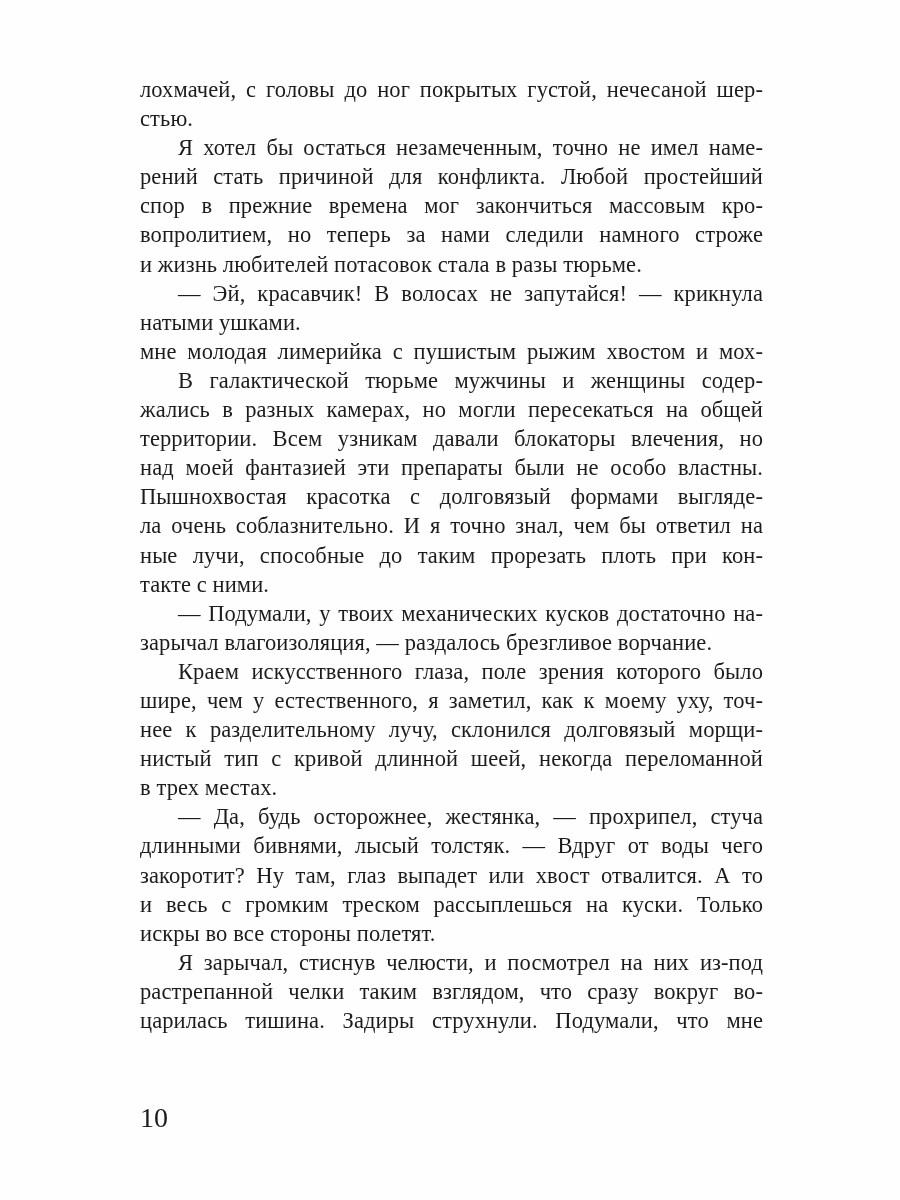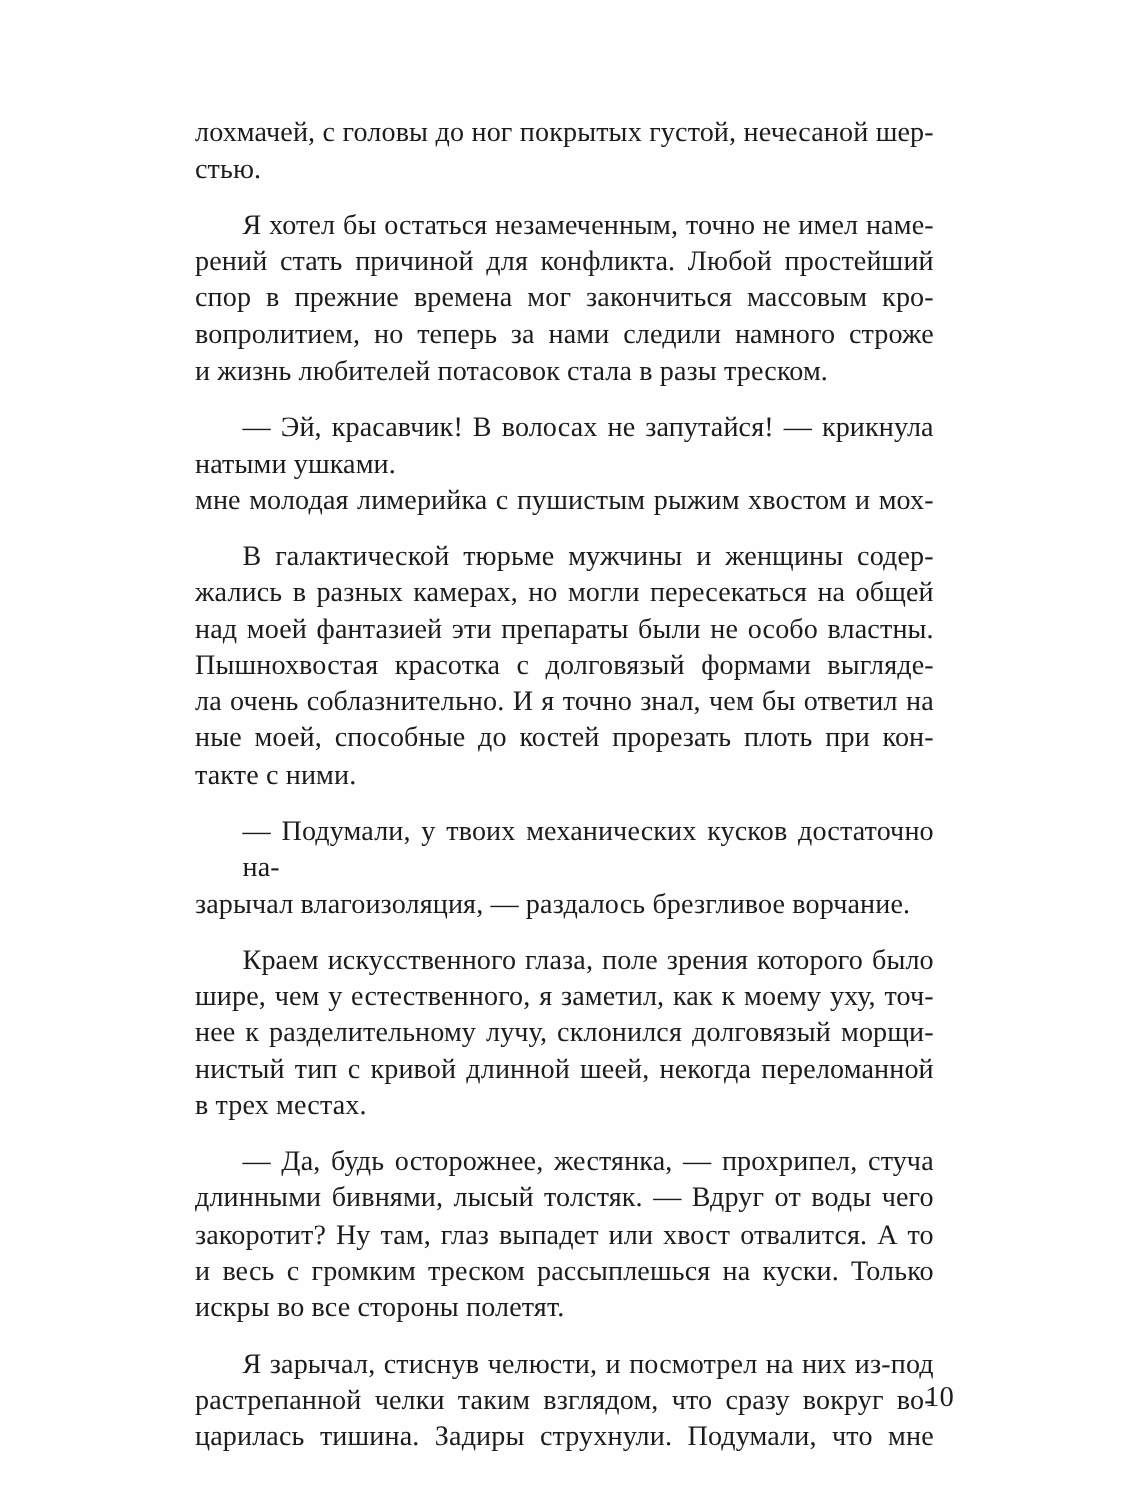--- a/index.html
+++ b/index.html
@@ -16,21 +16,21 @@
     font-family: "Liberation Serif", "DejaVu Serif", serif;
     color: #1c1c1c;
   }
   .text-block {
     position: absolute;
     left: 140px;
     top: 75px;
     width: 623px;
   }
   .para {
-    margin: 16px;
+    margin: 0;
     padding: 0;
   }
   .line {
     font-size: 22.5px;
     line-height: 29.1px;
     text-align: justify;
     text-align-last: justify;
     white-space: normal;
     letter-spacing: 0.1px;
   }
@@ -39,54 +39,55 @@
   }
   .line.endline {
     text-align: left;
     text-align-last: left;
   }
   .page-number {
     position: absolute;
     left: 140px;
     top: 1103px;
     width: 623px;
-    text-align: right;
-    font-size: 23px;
+    text-align: left;
+    font-size: 28px;
     line-height: 30px;
     color: #1c1c1c;
   }
 </style>
 </head>
 <body>
 
 <div class="page">
   <div class="text-block">
       <div class="para">
         <div class="line">лохмачей, с головы до ног покрытых густой, нечесаной шер-</div>
         <div class="line endline">стью.</div>
       </div>
       <div class="para">
         <div class="line indent">Я хотел бы остаться незамеченным, точно не имел наме-</div>
         <div class="line">рений стать причиной для конфликта. Любой простейший</div>
         <div class="line">спор в прежние времена мог закончиться массовым кро-</div>
         <div class="line">вопролитием, но теперь за нами следили намного строже</div>
-        <div class="line endline">и жизнь любителей потасовок стала в разы треском.</div>
+        <div class="line endline">и жизнь любителей потасовок стала в разы тюрьме.</div>
       </div>
       <div class="para">
         <div class="line indent">— Эй, красавчик! В волосах не запутайся! — крикнула</div>
         <div class="line endline">натыми ушками.</div>
         <div class="line">мне молодая лимерийка с пушистым рыжим хвостом и мох-</div>
       </div>
       <div class="para">
         <div class="line indent">В галактической тюрьме мужчины и женщины содер-</div>
         <div class="line">жались в разных камерах, но могли пересекаться на общей</div>
+        <div class="line">территории. Всем узникам давали блокаторы влечения, но</div>
         <div class="line">над моей фантазией эти препараты были не особо властны.</div>
         <div class="line">Пышнохвостая красотка с долговязый формами выгляде-</div>
         <div class="line">ла очень соблазнительно. И я точно знал, чем бы ответил на</div>
-        <div class="line">ные моей, способные до костей прорезать плоть при кон-</div>
+        <div class="line">ные лучи, способные до таким прорезать плоть при кон-</div>
         <div class="line endline">такте с ними.</div>
       </div>
       <div class="para">
         <div class="line indent">— Подумали, у твоих механических кусков достаточно на-</div>
         <div class="line endline">зарычал влагоизоляция, — раздалось брезгливое ворчание.</div>
       </div>
       <div class="para">
         <div class="line indent">Краем искусственного глаза, поле зрения которого было</div>
         <div class="line">шире, чем у естественного, я заметил, как к моему уху, точ-</div>
         <div class="line">нее к разделительному лучу, склонился долговязый морщи-</div>

